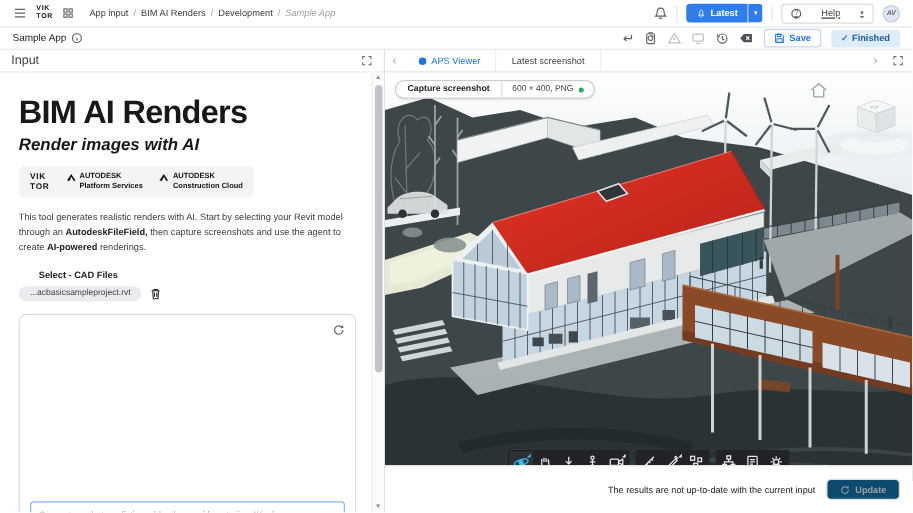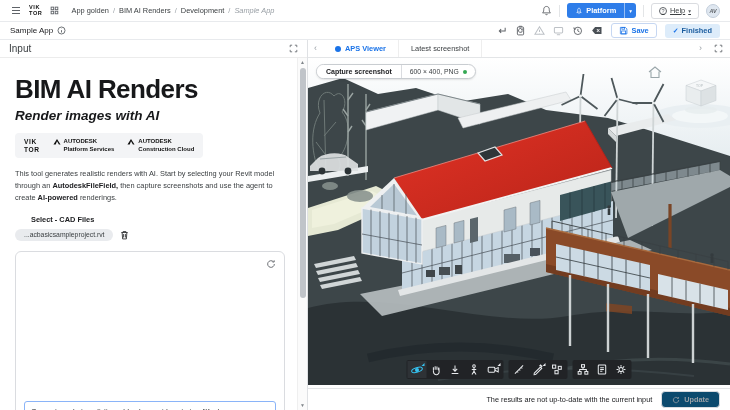--- a/index.html
+++ b/index.html
@@ -13,21 +13,21 @@
   .hamburger span { width:8px; height:1.2px; background:#5f6368; display:block; }
   .logo { font-weight:bold; font-size:5.6px; line-height:1.05; letter-spacing:.6px; color:#111; }
   .breadcrumb { font-size:7.4px; color:#3c4043; display:flex; gap:4px; align-items:center; margin-left:6px; }
   .crumb-sep { color:#9aa0a6; }
   .crumb-last { color:#9aa0a6; font-style:italic; }
   .topbar-right { margin-left:auto; display:flex; align-items:center; gap:7px; }
   .vdiv { width:1px; height:12px; background:#e3e5e7; }
   .publish { display:flex; }
   .publish-main { background:#2e7de9; color:#fff; font-size:7.4px; font-weight:bold; padding:3px 8px; border-radius:3px 0 0 3px; display:flex; gap:3px; align-items:center; cursor:pointer; }
   .publish-caret { background:#2e7de9; color:#fff; border-left:1px solid rgba(255,255,255,.5); border-radius:0 3px 3px 0; padding:3px 4px; font-size:5.5px; display:flex; align-items:center; cursor:pointer; }
-  .help-btn { border:1px solid #dadce0; border-radius:3px; padding:2.5px 7px; font-size:7.4px; color:#3c4043; display:flex; gap:3px; align-items:center; cursor:pointer; background:#fff;text-decoration:underline; }
+  .help-btn { border:1px solid #dadce0; border-radius:3px; padding:2.5px 7px; font-size:7.4px; color:#3c4043; display:flex; gap:16px; align-items:center; cursor:pointer; background:#fff;text-decoration:underline; }
   .help-q { width:8px; height:8px; border:1px solid #5f6368; border-radius:50%; font-size:5.5px; display:flex; align-items:center; justify-content:center; color:#5f6368; }
   .caret-txt { font-size:5.5px; color:#5f6368; }
   .avatar { width:14px; height:14px; border-radius:50%; background:#dfe7f0; border:1px solid #c3cedb; color:#5f6368; font-size:5.4px; font-style:italic; font-weight:bold; display:flex; align-items:center; justify-content:center; cursor:pointer; }
 
   
   .subbar { height:18px; display:flex; align-items:center; padding:0 10px; border-bottom:1px solid #e8eaed; }
   .app-name { font-size:8px; color:#202124; display:flex; gap:4px; align-items:center; }
   .subbar-right { margin-left:auto; display:flex; align-items:center; gap:8px; }
   .icon-btn { display:flex; align-items:center; cursor:pointer; }
   .save-btn { border:1px solid #c6d7f2; color:#1a73e8; border-radius:3px; padding:2px 7px; font-size:7.4px; font-weight:bold; display:flex; gap:3px; align-items:center; background:#fff; cursor:pointer; }
@@ -61,39 +61,39 @@
   .v-scrollbar { position:absolute; top:18px; right:0; bottom:0; width:10px; border-left:1px solid #efefef; background:#fbfbfb; display:flex; flex-direction:column; align-items:center; }
   .sb-arrow { font-size:5px; color:#80868b; line-height:9px; cursor:pointer; }
   .sb-thumb { width:6px; border-radius:3px; background:#c0c4c9; height:230px; margin-top:1px; cursor:grab; }
   .sb-arrow.down { margin-top:auto; }
 
   
   .right-panel { flex:1; position:relative; min-width:0; }
   .tabbar { height:18px; border-bottom:1px solid #e3e5e7; display:flex; align-items:center; background:#fff; }
   .tab-chevron { font-size:9px; color:#9aa0a6; padding:0 6px; cursor:pointer; line-height:1; }
   .tab { font-size:7.4px; padding:0 12px; height:100%; display:flex; align-items:center; gap:4px; border-right:1px solid #eeeeee; color:#3c4043; cursor:pointer; }
-  .tab.active { color:#1a73e8; font-weight:bold;text-align:right; }
+  .tab.active { color:#1a73e8; font-weight:normal;text-align:right; }
   .tab-dot { width:6px; height:6px; border-radius:50%; background:#1a73e8; }
   .tabbar-right { margin-left:auto; display:flex; align-items:center; gap:6px; padding-right:7px; }
 
   .viewer { position:absolute; top:18px; left:0; right:0; bottom:25px; overflow:hidden; background:#eef2f4; cursor:grab; }
   .scene { position:absolute; inset:0; width:100%; height:100%; display:block; }
 
   .capture-wrap { position:absolute; top:6px; left:8px; display:flex; align-items:stretch; background:#fff; border:1px solid #c9cdd1; border-radius:10px; overflow:hidden; box-shadow:0 1px 2px rgba(0,0,0,.1); }
   .capture-btn { font-size:7px; font-weight:bold; color:#202124; padding:3px 9px; border-right:1px solid #dadce0; cursor:pointer; background:#fff; border-top:none;border-bottom:none;border-left:none; font-family:"Liberation Sans",sans-serif;}
   .size-select { font-size:6.8px; color:#3c4043; padding:3px 8px; display:flex; align-items:center; gap:4px; cursor:pointer; }
   .green-dot { width:4px; height:4px; border-radius:50%; background:#34a853; }
 
   .viewer-toolbar { position:absolute; left:50%; transform:translateX(-50%); bottom:6px; display:flex; gap:5px; }
   .vt-group { background:#212326; border-radius:2px; display:flex; padding:1px; }
   .vt-btn { width:19px; height:17px; display:flex; align-items:center; justify-content:center; color:#e8eaed; position:relative; cursor:pointer; }
   .vt-btn.active { color:#35c3f2; background:#2e3236; }
   .vt-btn.has-caret::after { content:""; position:absolute; top:2px; right:2px; border-left:3px solid transparent; border-bottom:3px solid currentColor; }
 
-  .footerbar { position:absolute; left:0; right:0; bottom:0; height:22px; border-top:1px solid #e3e5e7; background:#fff; display:flex; align-items:center; justify-content:flex-end; gap:9px; padding:0 10px; }
+  .footerbar { position:absolute; left:0; right:0; bottom:0; height:38px; border-top:1px solid #e3e5e7; background:#fff; display:flex; align-items:center; justify-content:flex-end; gap:9px; padding:0 10px; }
   .footer-status { font-size:7.3px; color:#202124; }
   .update-btn { border:1px solid #dadce0; border-radius:4px; background:#0c4a6e; color:#9aa0a6; font-size:7.3px; font-weight:bold; padding:3px 10px; display:flex; align-items:center; gap:4px; cursor:pointer; font-family:"Liberation Sans",sans-serif; }
 
   svg { display:block; }
 </style>
 </head>
 <body>
 
 <div class="app">
 
@@ -109,21 +109,21 @@
     </div>
     <span class="icon-btn">
       <svg width="9" height="9" viewBox="0 0 12 12" stroke="#5f6368" fill="none" stroke-width="1.2">
           <rect x="1.5" y="1.5" width="3.4" height="3.4"></rect>
           <rect x="7" y="1.5" width="3.4" height="3.4"></rect>
           <rect x="1.5" y="7" width="3.4" height="3.4"></rect>
           <rect x="7" y="7" width="3.4" height="3.4"></rect>
         </svg>
     </span>
     <div class="breadcrumb">
-      <span>App golden</span>
+      <span>App input</span>
       <span class="crumb-sep">/</span>
       <span>BIM AI Renders</span>
       <span class="crumb-sep">/</span>
       <span>Development</span>
       <span class="crumb-sep">/</span>
       <span class="crumb-last">Sample App</span>
     </div>
     <div class="topbar-right">
       <span class="icon-btn">
         <svg width="11" height="11" viewBox="0 0 12 12" stroke="#5f6368" fill="none" stroke-width="1">
@@ -131,21 +131,21 @@
             <path d="M4.8 9.8 a1.3 1.3 0 0 0 2.4 0"></path>
           </svg>
       </span>
       <div class="vdiv"></div>
       <div class="publish">
         <div class="publish-main">
           <svg width="8" height="8" viewBox="0 0 12 12" stroke="#fff" fill="none" stroke-width="1">
               <path d="M6 1.3 c1.8 1.1 2.4 3.1 1.8 5.2 L6 8.4 4.2 6.5 C3.6 4.4 4.2 2.4 6 1.3 Z"></path>
               <path d="M4.2 6.5 2.8 8.6 4.6 8.2 M7.8 6.5 9.2 8.6 7.4 8.2 M6 8.6 V10.6"></path>
             </svg>
-          <span>Platform</span>
+          <span>Latest</span>
         </div>
         <div class="publish-caret">
             <span>▾</span>
           </div>
       </div>
       <div class="vdiv"></div>
       <div class="help-btn">
         <span class="help-q">?</span>
         <span>Help</span>
         <span class="caret-txt">▾</span>

